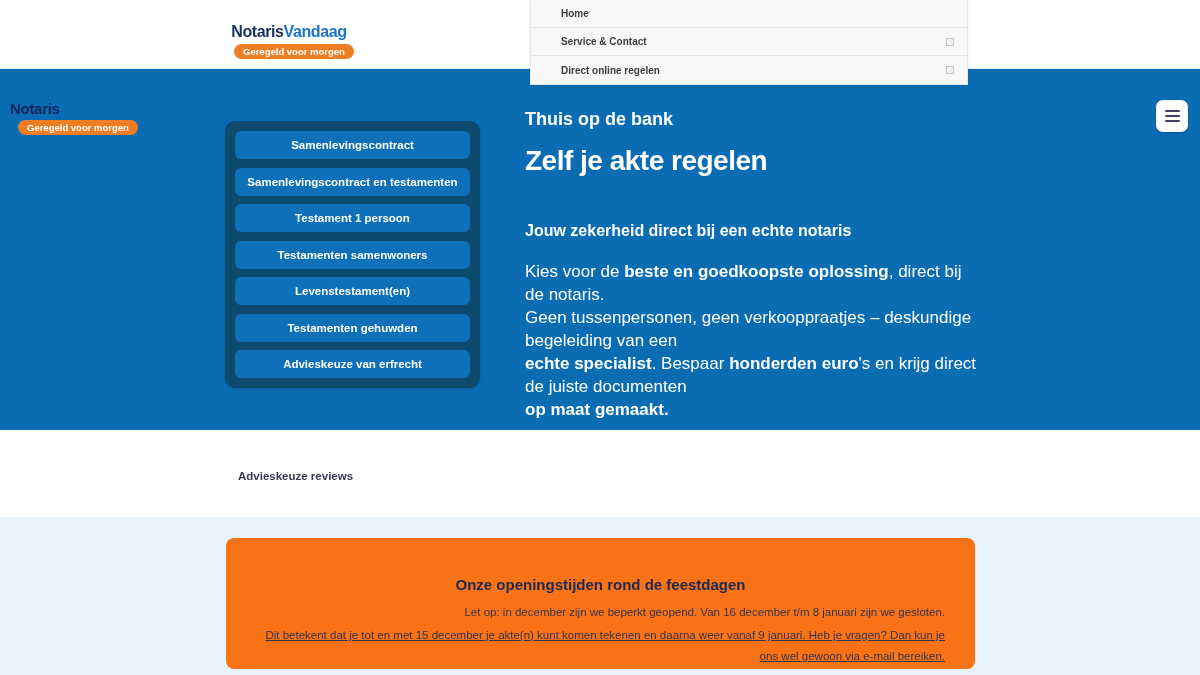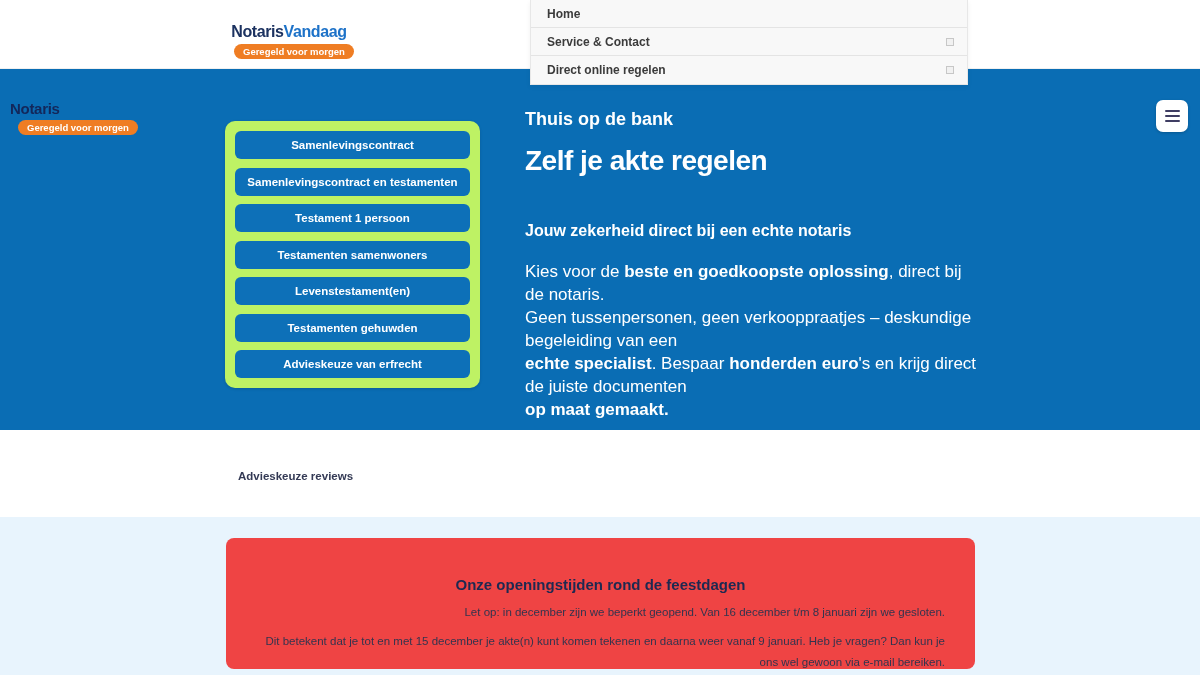--- a/index.html
+++ b/index.html
@@ -32,42 +32,42 @@
     position: absolute; left: 530px; top: 0; width: 438px;
     background: #f8f8f8; z-index: 20;
     border: 1px solid #e7e7e7; border-top: none;
     box-shadow: 0 2px 5px rgba(0,0,0,0.06);
   }
   .menu-item {
     height: 28px; display: flex; align-items: center; justify-content: space-between;
     padding: 0 13px 0 16px; border-bottom: 1px solid #e4e4e4; cursor: pointer;
   }
   .menu-item:last-child { border-bottom: none; }
-  .menu-label { font-size: 12px; font-weight: bold; color: #3b3b3b; }
+  .menu-label { font-size: 10px; font-weight: bold; color: #3b3b3b; margin-left: 14px; }
   .menu-expand {
     width: 8px; height: 8px; border: 1px solid #c7c7c7; display: inline-block;
     background: #f1f1f1;
   }
 
   
   .hero {
     position: absolute; left: 0; top: 69px; width: 1200px; height: 361px;
     background: #0a6db4;
   }
   .hero-logo { position: absolute; left: 10px; top: 31px; }
   .hero-logo-text { font-size: 15px; font-weight: bold; color: #13275a; letter-spacing: -0.3px; }
   .hero-logo-pill {
     display: inline-block; margin-left: 8px; margin-top: 1px;
     background: #ef7d23; color: #ffffff; font-size: 9.5px; font-weight: bold;
     padding: 2px 9px; border-radius: 9px; white-space: nowrap;
   }
 
   .card {
     position: absolute; left: 225px; top: 52px; width: 255px; height: 267px;
-    background: #bef264; border-radius: 10px; padding: 10px;
+    background: #0c4a6e; border-radius: 10px; padding: 10px;
     display: flex; flex-direction: column; justify-content: space-between;
     box-shadow: 0 1px 3px rgba(0,0,0,0.15);
   }
   .card-btn {
     display: block; width: 100%; height: 28px;
     background: #0d70b8; color: #ffffff;
     font-family: "Liberation Sans", sans-serif;
     font-size: 11.5px; font-weight: bold;
     border: none; border-radius: 6px; cursor: pointer;
     text-align: center; line-height: 28px; white-space: nowrap; overflow: hidden;
@@ -98,31 +98,31 @@
     font-size: 11.5px; font-weight: bold; color: #343a55;
   }
 
   
   .notice-section {
     position: absolute; left: 0; top: 517px; width: 1200px; height: 158px;
     background: #e8f4fd;
   }
   .notice-card {
     position: absolute; left: 226px; top: 21px; width: 749px; height: 131px;
-    background: #ef4444; border-radius: 8px; text-align: center;
+    background: #f97316; border-radius: 8px; text-align: center;
   }
   .notice-title {
     font-size: 15px; font-weight: bold; color: #1d2951;
     padding-top: 38px;
   }
   .notice-p {
     font-size: 11.5px; color: #33344e; line-height: 21px;
     margin-top: 9px; padding: 0 30px; text-align: right;
   }
-  .notice-p2 { margin-top: 8px; }
+  .notice-p2 { margin-top: 2px; text-decoration: underline; }
 </style>
 </head>
 <body>
 
 <div class="page">
 
   <header class="header">
     <div class="logo">
       <div class="logo-text"><span class="logo-p1">Notaris</span><span class="logo-p2">Vandaag</span></div>
       <div class="logo-pill">Geregeld voor morgen</div>

